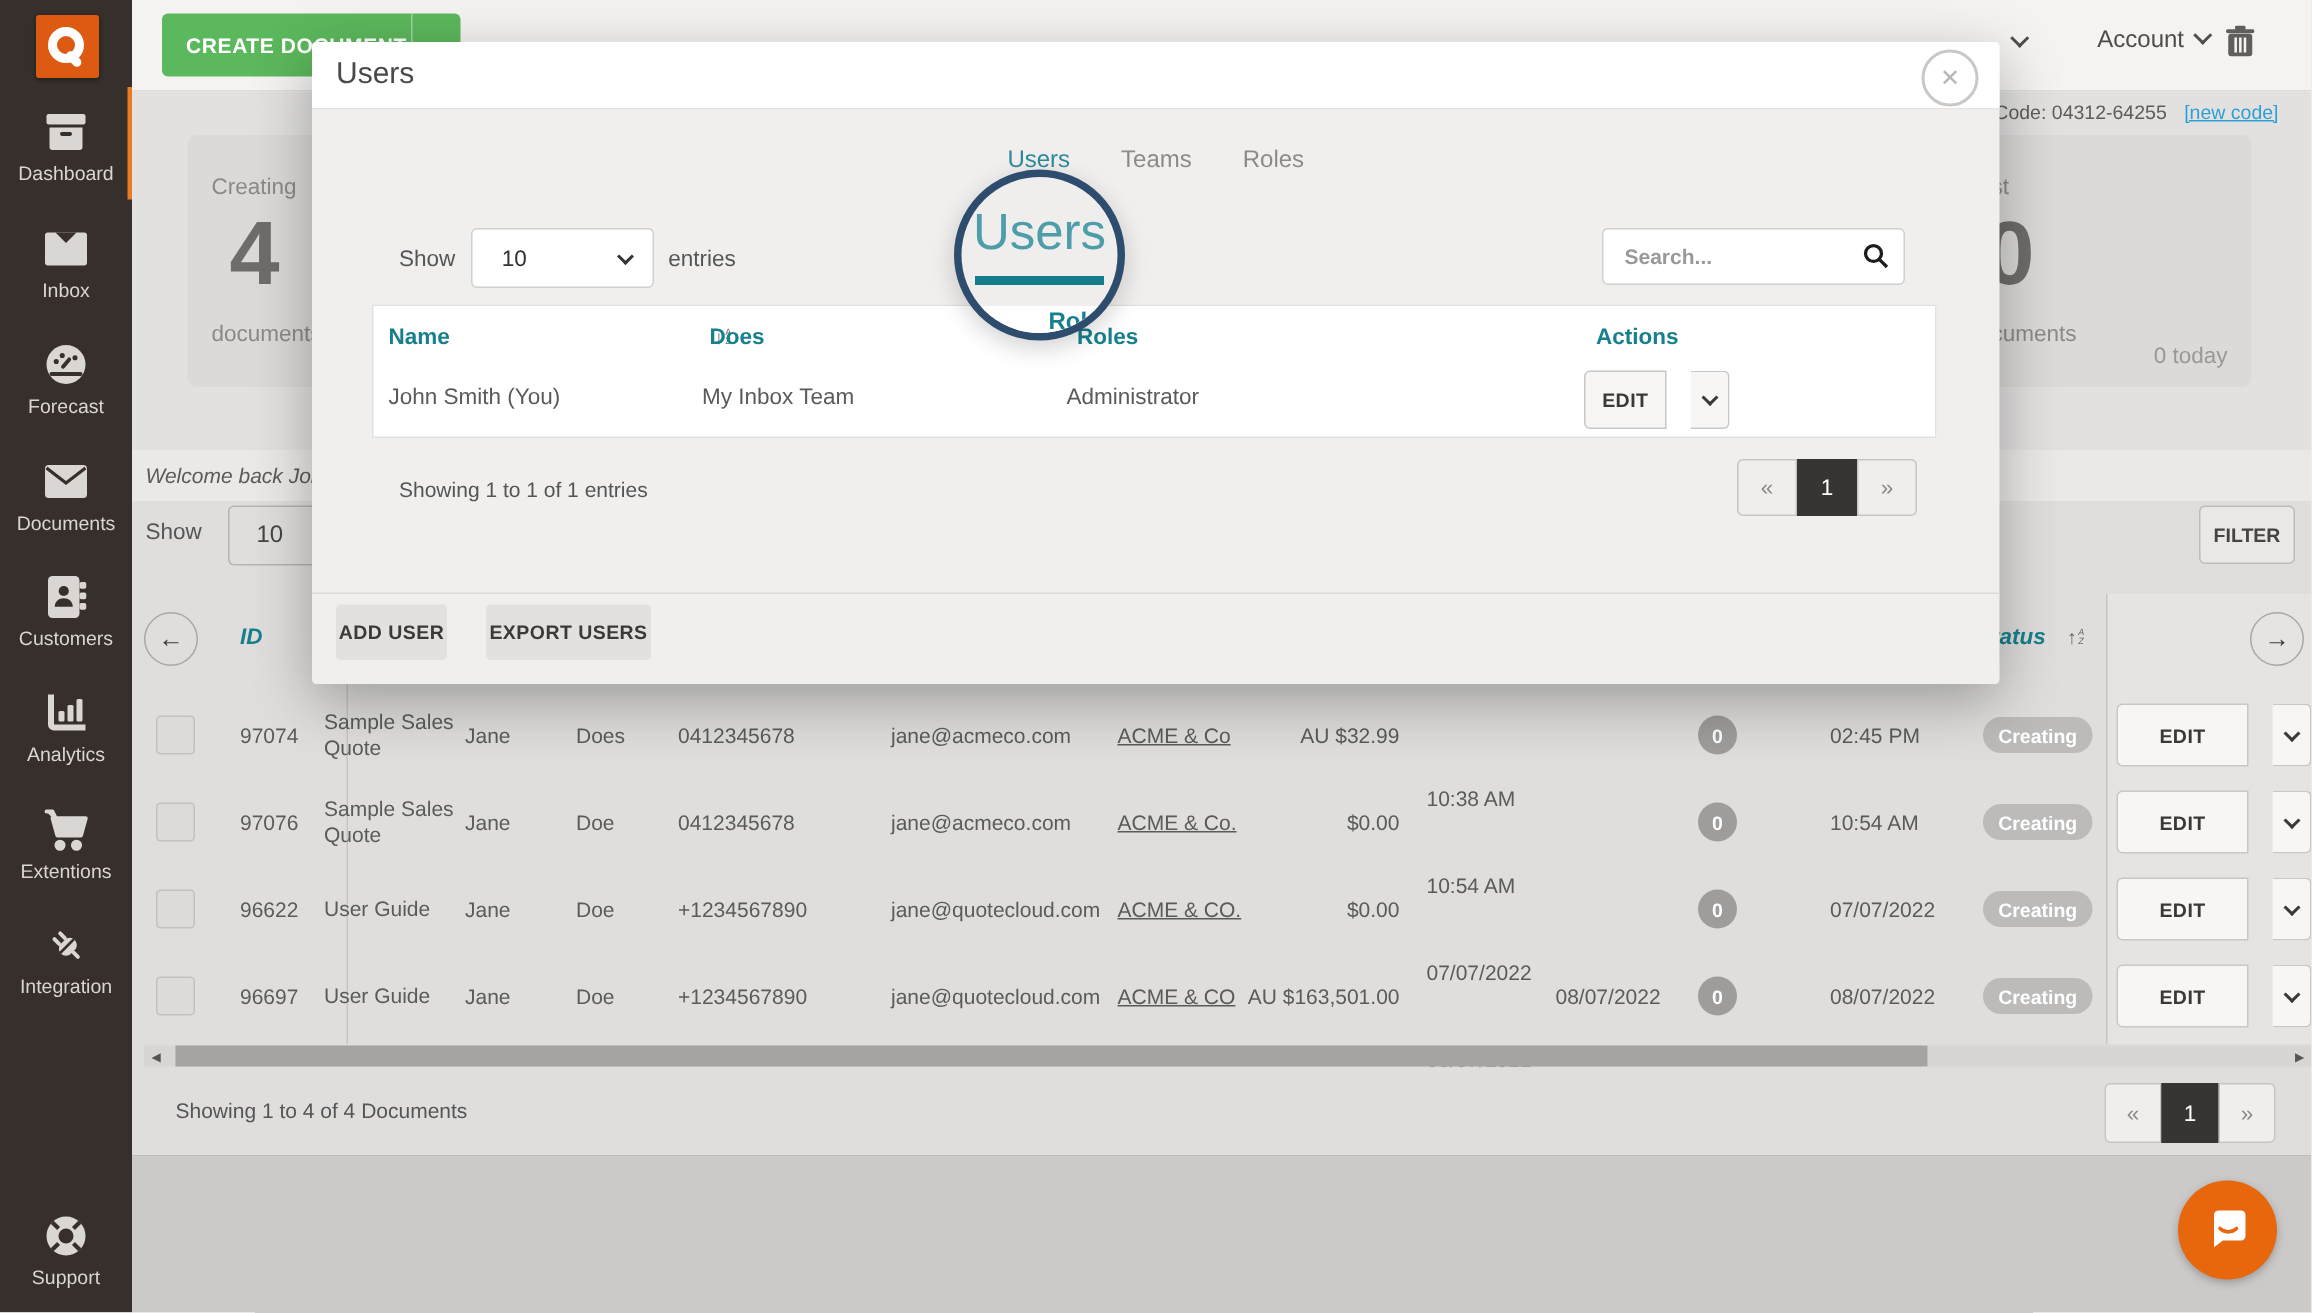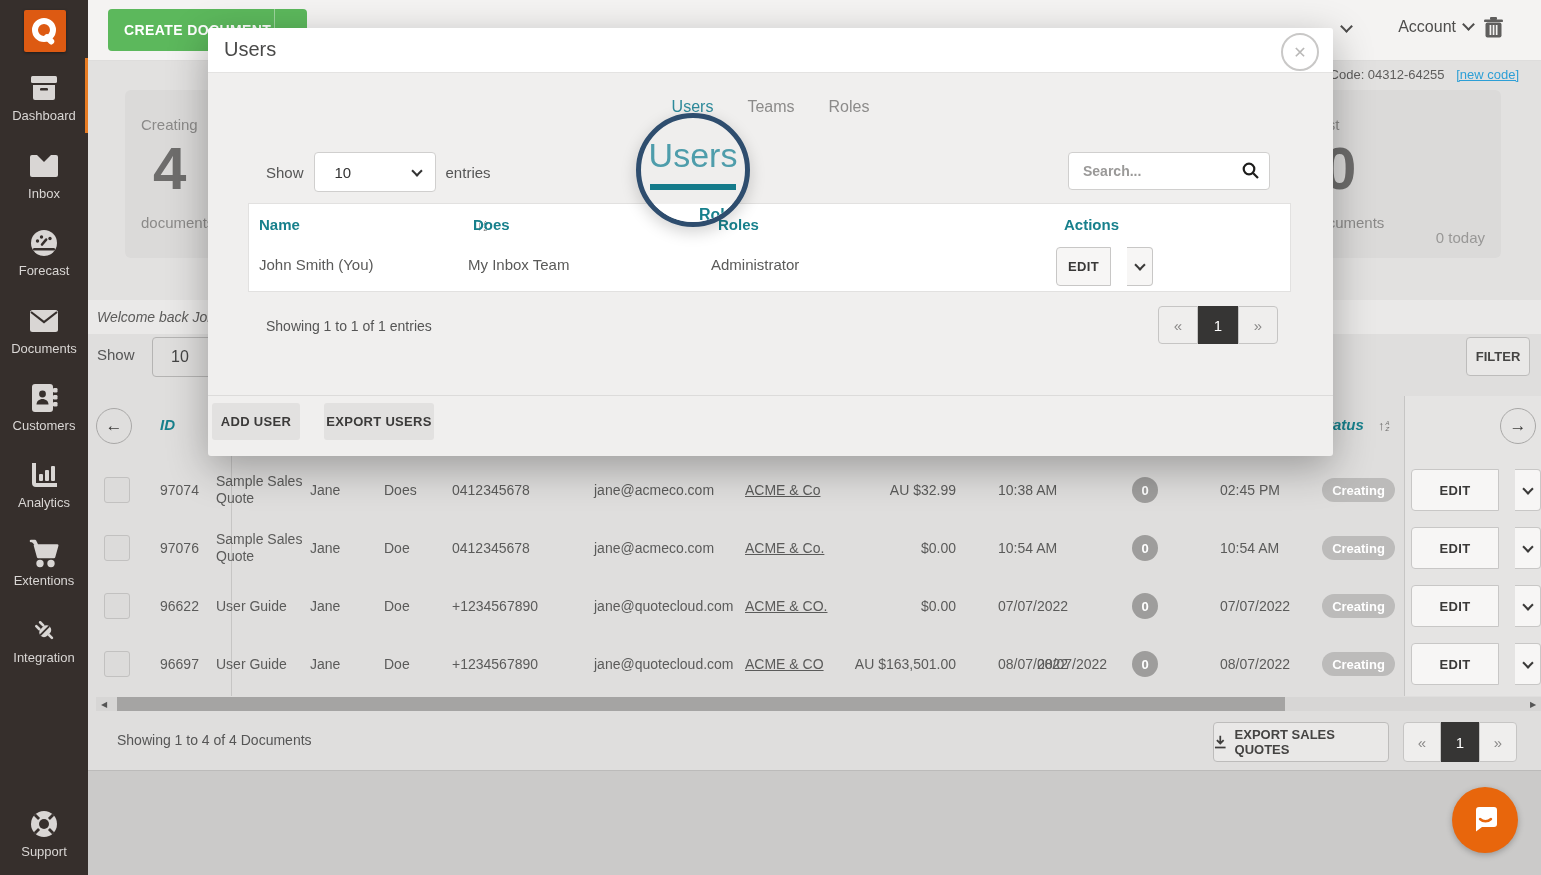--- a/index.html
+++ b/index.html
@@ -53,22 +53,22 @@
   .th{position:absolute;font-size:15px;font-weight:700;color:#17808c;font-style:italic;}
   .sort{display:inline-flex;align-items:center;color:#6b6a69;font-weight:400;}
   .sort .arr{font-size:13px;}
   .sort .az{display:flex;flex-direction:column;font-size:6px;line-height:6px;margin-left:1px;}
 
   .doc-row{position:absolute;left:88px;right:0;height:58px;}
   .cell{position:absolute;top:50%;transform:translateY(-50%);font-size:14px;color:#5b5b5a;white-space:nowrap;}
   .cb{left:16px;width:24px;height:24px;background:#dcdbda;border:1px solid #c2c1c0;border-radius:3px;}
   .cid{left:72px;}   .cname{left:128px;width:95px;white-space:normal;line-height:17px;}
   .cfirst{left:222px;} .clast{left:296px;} .cphone{left:364px;} .cemail{left:506px;}
-  .ccomp{left:657px;text-decoration:underline;}  .camt{left:718px;width:150px;text-align:right;}
-  .cd1{left:910px;}    .cd2{left:949px;}
+  .ccomp{left:657px;text-decoration:underline;}  .camt{left:695px;width:150px;text-align:right;}
+  .cd1{left:863px;margin-top:42px;}    .cd2{left:949px;}
   .cbadge{left:1044px;width:26px;height:26px;border-radius:50%;background:#9e9d9c;color:#fff;font-weight:700;font-size:13px;
           display:flex;align-items:center;justify-content:center;}
   .cd3{left:1132px;}
   .cpill{left:1234px;width:73px;height:24px;border-radius:12px;background:#bcbbba;color:#fff;font-weight:700;font-size:13px;
          display:flex;align-items:center;justify-content:center;}
   .editbtn{position:absolute;top:50%;transform:translateY(-50%);display:flex;gap:16px;}
   .editbtn .main{width:86px;height:40px;background:#f7f6f5;border:1px solid #c8c7c6;border-radius:4px 0 0 4px;
                  display:flex;align-items:center;justify-content:center;font-size:13px;font-weight:700;color:#3a3938;letter-spacing:.3px;}
   .editbtn .more{width:25px;height:40px;background:#f7f6f5;border:1px solid #c8c7c6;border-left:none;border-radius:0 4px 4px 0;
                  display:flex;align-items:center;justify-content:center;color:#3a3938;}
@@ -118,21 +118,21 @@
   .ucell{position:absolute;top:52px;font-size:15px;color:#5a5a59;}
   .ucard .editbtn{top:43px;transform:none;}
   .ucard .editbtn .main{width:53px;height:37px;}
   .ucard .editbtn .more{height:37px;}
   .msummary{position:absolute;left:58px;top:290px;font-size:14px;color:#555;}
   .mpager{left:950px;top:278px;}
   .mpager .pg{width:38px;height:36px;}
   .mfooter-line{position:absolute;left:0;right:0;top:367px;border-top:1px solid #dcdbda;}
   .btn-gray{background:#e2e1e0;border-radius:3px;font-size:13px;font-weight:700;color:#3b3a39;letter-spacing:.3px;
             display:flex;align-items:center;justify-content:center;position:absolute;height:37px;top:375px;}
-  .btn-adduser{left:4px;width:88px;}
+  .btn-adduser{left:16px;width:74px;}
   .btn-exportusers{left:116px;width:110px;}
 
   .lens{position:absolute;left:428px;top:85px;width:114px;height:114px;box-sizing:border-box;border:5px solid #2e4d6e;
         border-radius:50%;background:#efeeed;overflow:hidden;z-index:30;box-shadow:0 5px 16px rgba(0,0,0,.18);}
   .lens-text{position:absolute;left:0;right:0;top:18px;text-align:center;font-size:34px;color:#4e9dab;}
   .lens-bar{position:absolute;left:9px;width:86px;height:6px;top:66px;background:#147b8b;}
   .lens-white{position:absolute;left:0;right:0;top:86px;height:30px;background:#fff;}
   .lens-white span{position:absolute;left:58px;top:2px;font-size:16px;font-weight:700;color:#17808c;}
 </style>
 </head>
@@ -428,27 +428,20 @@
   </div>
 
   <div class="hsb-track">
     <div class="hsb-arrow" style="left:0">◀</div>
     <div class="hsb-thumb"></div>
     <div class="hsb-arrow" style="right:0">▶</div>
   </div>
 
   <div class="docs-summary">Showing 1 to 4 of 4 Documents</div>
 
-  <div class="btn-outline export-btn">
-    <svg width="13" height="14" viewBox="0 0 13 14" fill="none" stroke="#3f3e3d" stroke-width="1.8">
-      <path d="M6.5 0.5v7.5M3 5l3.5 3.5L10 5"></path>
-        <path d="M1 12.7h11"></path>
-    </svg>
-    <span>EXPORT SALES QUOTES</span>
-  </div>
 
   <div class="pager docs-pager">
     <div class="pg">«</div>
     <div class="pg active">1</div>
     <div class="pg">»</div>
   </div>
 
   <div class="bottomstrip"></div>
 
   <div class="chat-bubble">

